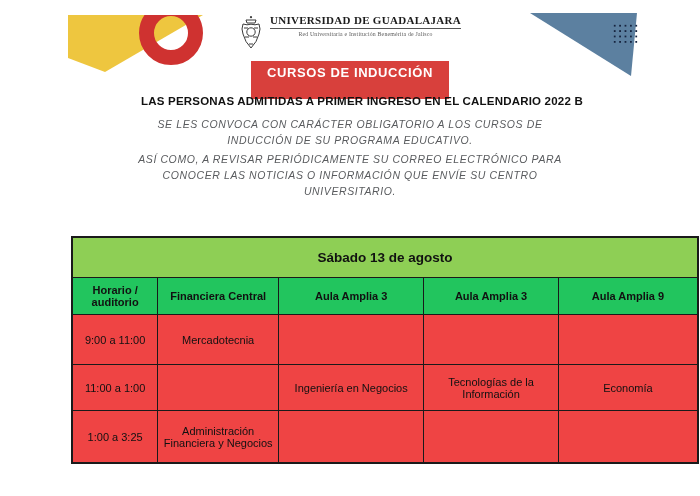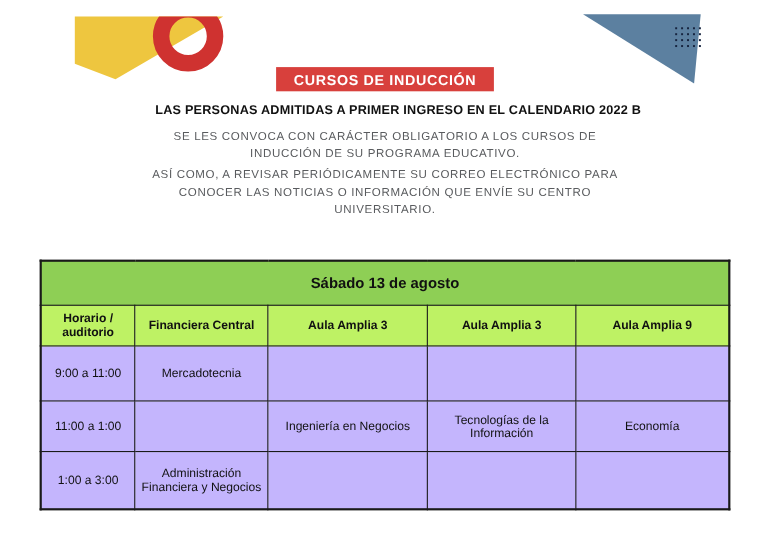--- a/index.html
+++ b/index.html
@@ -40,58 +40,58 @@
   }
 
   
   .banner{
     position:absolute;top:61px;left:0;right:0;
     display:flex;justify-content:center;
   }
   .banner-inner{
     background:#d8403c;color:#ffffff;
     font-weight:bold;font-size:13px;letter-spacing:.6px;
-    padding:4px 16px 3px 16px;
+    padding:4px 16px 19px 16px;
     white-space:nowrap;
   }
 
   
   .intro-heading{
     position:absolute;top:95px;left:0;right:0;
     text-align:center;font-weight:bold;font-size:11.5px;color:#111;
     letter-spacing:.2px;
     padding-left:24px;
   }
   .intro-para{
     position:absolute;left:130px;width:440px;
     text-align:center;font-size:10.5px;color:#595b5e;
-    letter-spacing:.6px;line-height:1.52;
+    letter-spacing:.6px;line-height:1.52;font-style:italic;
   }
   .para-1{top:117px;}
   .para-2{top:152px;}
 
   
   .schedule{
     position:absolute;left:36px;top:236px;width:628px;
     border-collapse:collapse;table-layout:fixed;
     font-size:11px;color:#111;
   }
   .schedule td,.schedule th{
     border:1px solid #1a1a1a;
     text-align:center;vertical-align:middle;
     padding:2px 4px;
   }
-  .schedule{border:2px solid #1a1a1a;}
+  .schedule{border:2px solid #1a1a1a;margin-left:35px;}
   .title-row td{
     background:#8ecf55;font-weight:bold;font-size:13.5px;height:35px;
   }
   .head-row th{
-    background:#bef264;font-weight:bold;font-size:11px;height:32px;
+    background:#22c55e;font-weight:bold;font-size:11px;height:32px;
   }
-  .data-row td{background:#c4b5fd;}
+  .data-row td{background:#ef4444;}
   .row-1 td{height:45px;}
   .row-2 td{height:41px;}
   .row-3 td{height:47px;}
 </style>
 </head>
 <body>
 
 <div class="page">
 
   <div class="deco-left">
@@ -108,20 +108,36 @@
     </svg>
   </div>
 
   <div class="deco-right">
     <svg width="120" height="75" viewBox="0 0 120 75">
       <polygon points="5,5 112,5 106,68" fill="#5c80a0"></polygon>
     </svg>
     <div class="dot-grid"></div>
   </div>
 
+  <div class="logo-row">
+    <svg class="crest" width="24" height="36" viewBox="0 0 24 36">
+      <g fill="none" stroke="#3a3a3a" stroke-width="1">
+        <circle cx="12" cy="2.2" r="1.1" fill="#3a3a3a" stroke="none"></circle>
+        <path d="M7,5 L17,5 L16,8 L8,8 Z"></path>
+        <path d="M4,9 Q2,14 4,19 Q6,27 12,33 Q18,27 20,19 Q22,14 20,9 Q16,10.5 12,9.2 Q8,10.5 4,9 Z"></path>
+        <circle cx="12" cy="17" r="4.2"></circle>
+        <path d="M5,13 L9,13 M15,13 L19,13 M6,22 L10,22 M14,22 L18,22"></path>
+        <path d="M10,29 L14,29"></path>
+      </g>
+    </svg>
+    <div class="logo-text">
+      <div class="uni-name">UNIVERSIDAD DE GUADALAJARA</div>
+      <div class="uni-tagline">Red Universitaria e Institución Benemérita de Jalisco</div>
+    </div>
+  </div>
 
   <div class="banner">
     <div class="banner-inner">CURSOS DE INDUCCIÓN</div>
   </div>
 
   <div class="intro-heading">LAS PERSONAS ADMITIDAS A PRIMER INGRESO EN EL CALENDARIO 2022 B</div>
   <div class="intro-para para-1">SE LES CONVOCA CON CARÁCTER OBLIGATORIO A LOS CURSOS DE INDUCCIÓN DE SU PROGRAMA EDUCATIVO.</div>
   <div class="intro-para para-2">ASÍ COMO, A REVISAR PERIÓDICAMENTE SU CORREO ELECTRÓNICO PARA CONOCER LAS NOTICIAS O INFORMACIÓN QUE ENVÍE SU CENTRO UNIVERSITARIO.</div>
 
   <table class="schedule">
@@ -151,21 +167,21 @@
         <td></td>
       </tr>
       <tr class="data-row row-2">
         <td>11:00 a 1:00</td>
         <td></td>
         <td>Ingeniería en Negocios</td>
         <td>Tecnologías de la Información</td>
         <td>Economía</td>
       </tr>
       <tr class="data-row row-3">
-        <td>1:00 a 3:00</td>
+        <td>1:00 a 3:25</td>
         <td>Administración Financiera y Negocios</td>
         <td></td>
         <td></td>
         <td></td>
       </tr>
     </tbody>
   </table>
 
 </div>
 

